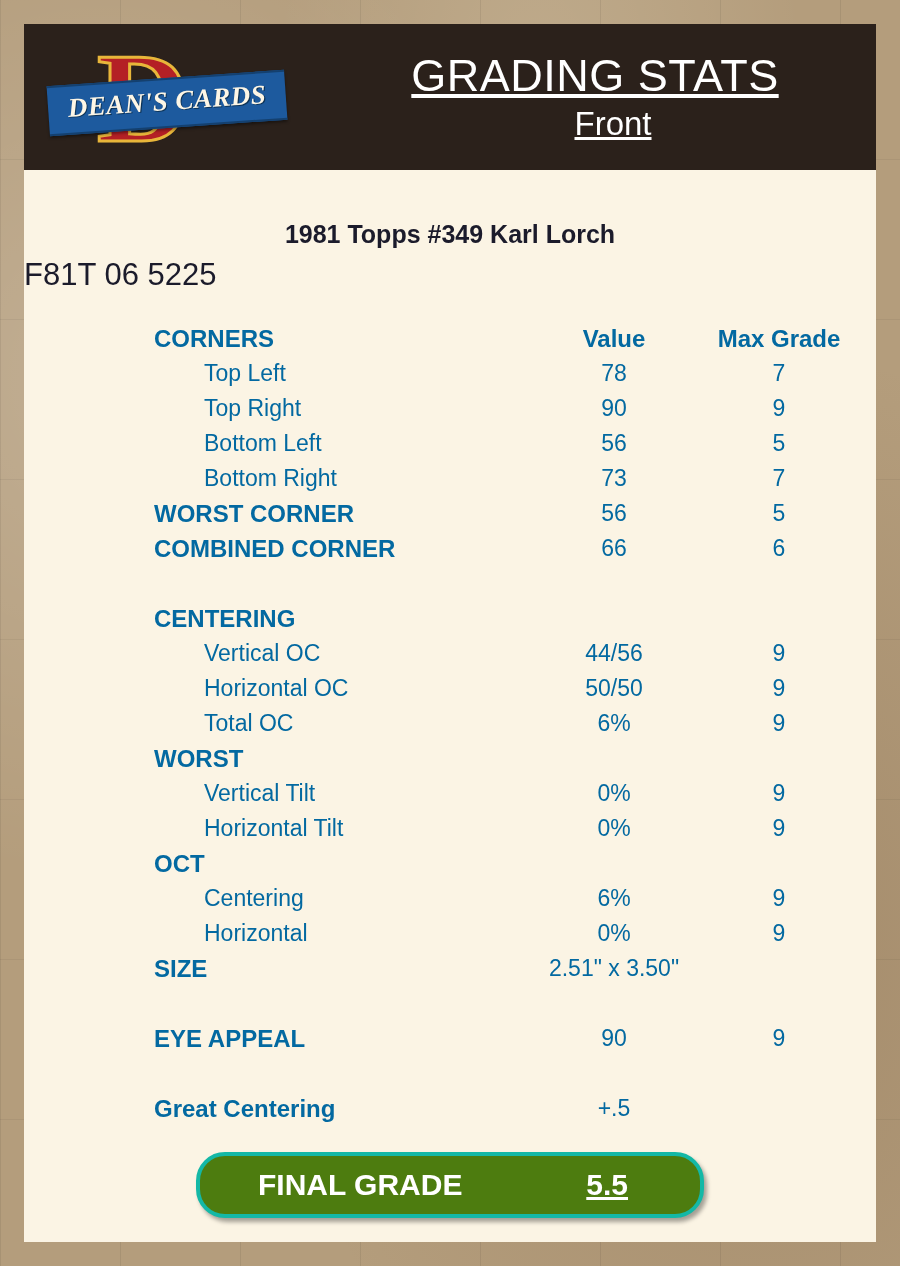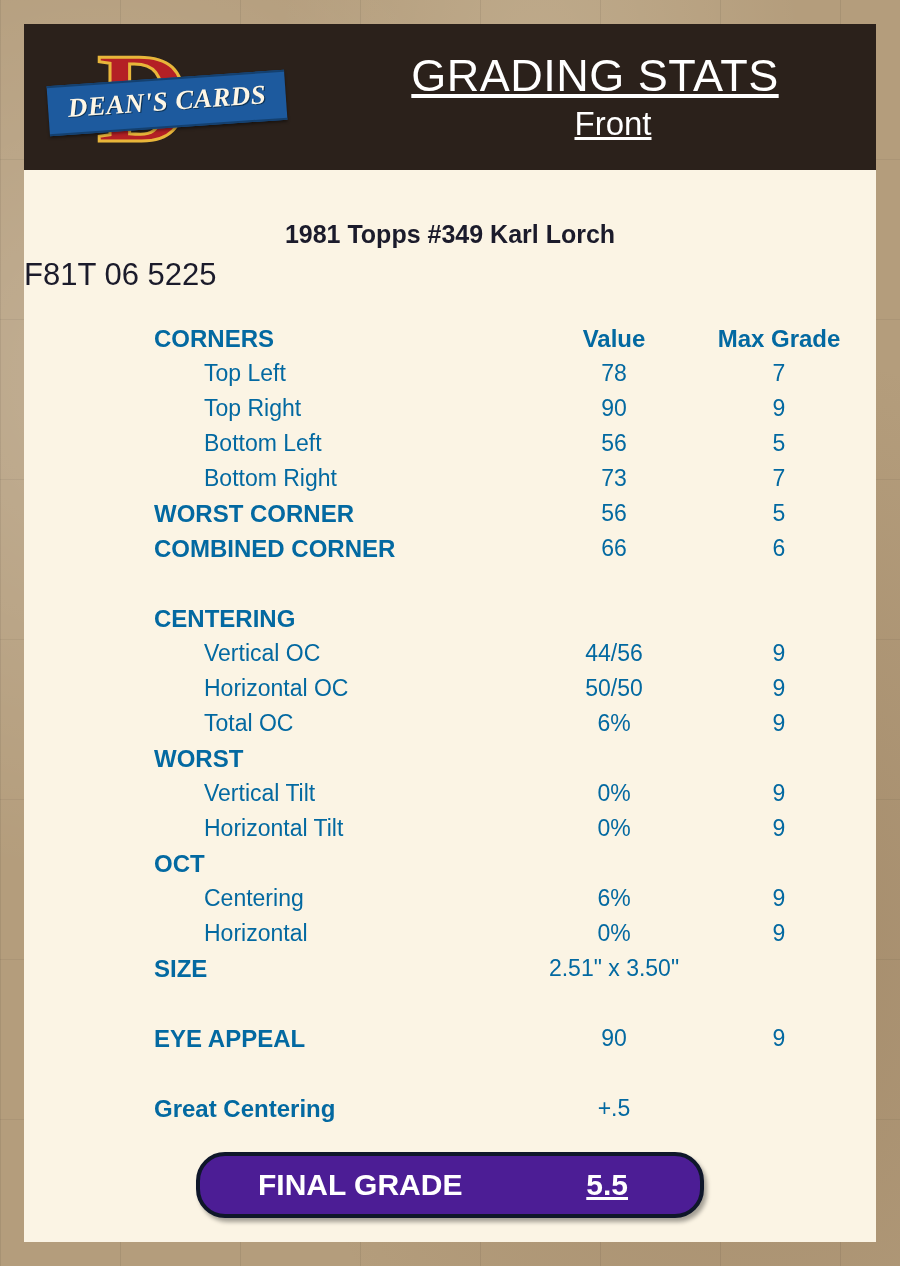--- a/index.html
+++ b/index.html
@@ -180,22 +180,22 @@
   .final-wrap {
     margin-top: 26px;
     display: flex;
     justify-content: center;
   }
   .final-grade {
     position: relative;
     width: 500px;
     height: 58px;
     border-radius: 29px;
-    background: #4c1d95;
-    border: 4px solid #0f172a;
+    background: #4d7c0f;
+    border: 4px solid #14b8a6;
     box-shadow: 3px 4px 4px rgba(0,0,0,0.35);
     display: flex;
     align-items: center;
     color: #ffffff;
     font-weight: bold;
     font-size: 30px;
   }
   .final-label {
     position: absolute;
     left: 58px;

